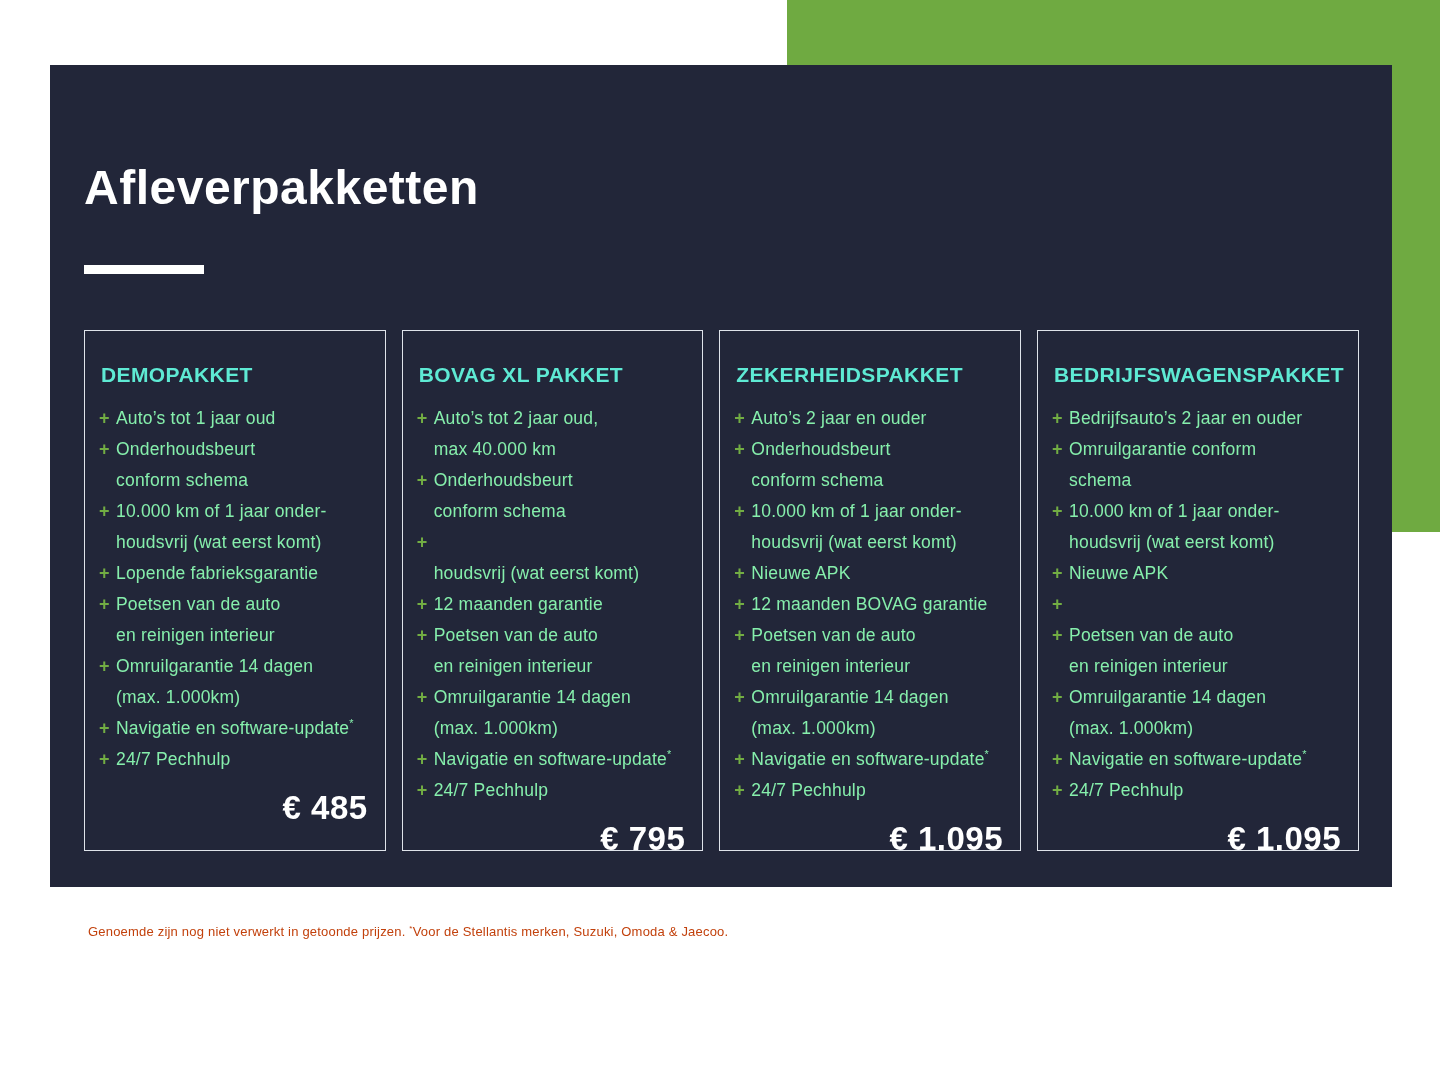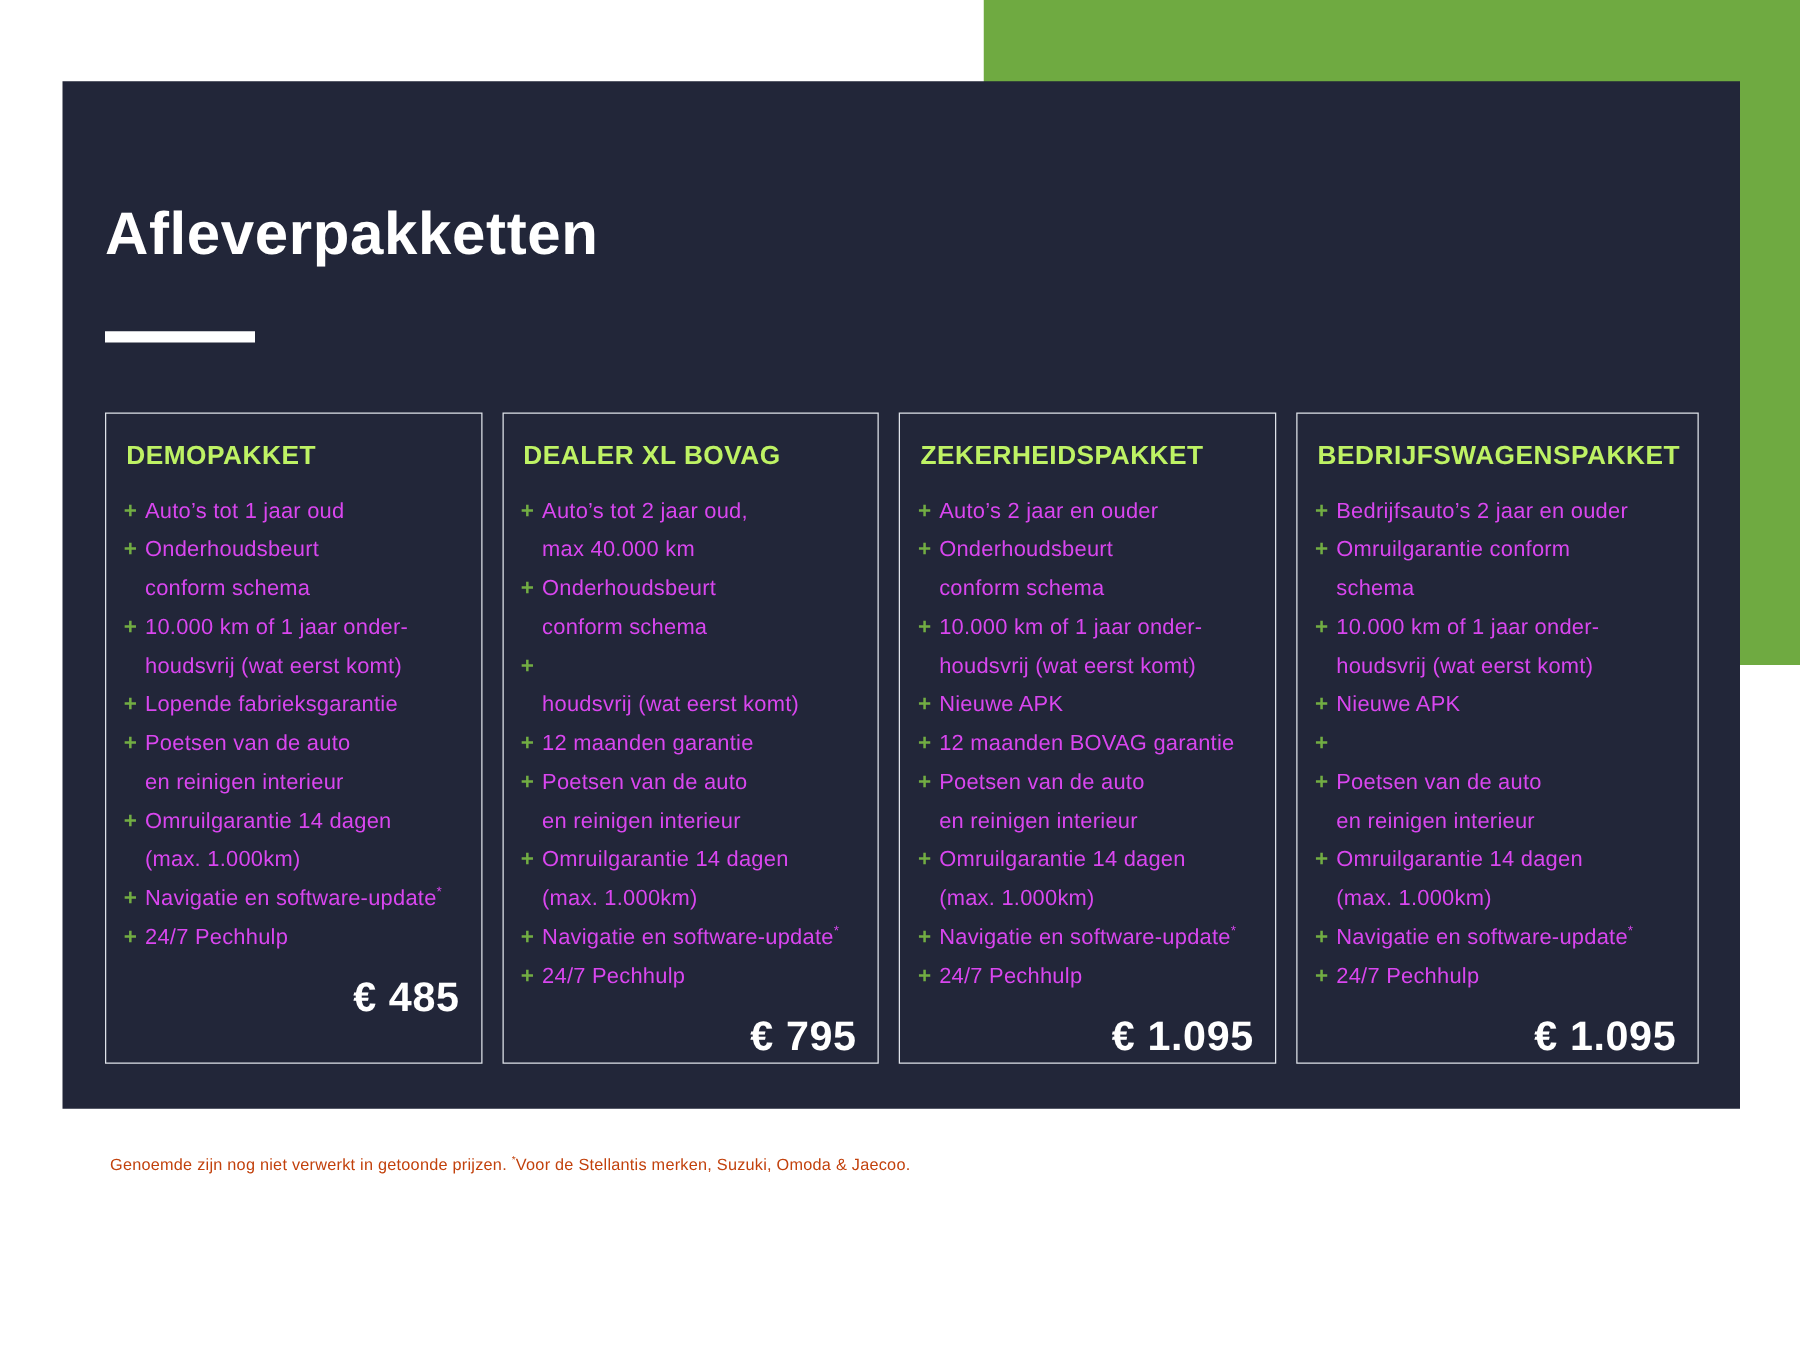--- a/index.html
+++ b/index.html
@@ -46,45 +46,45 @@
   .card {
     flex: 1 1 0;
     height: 521px;
     border: 1px solid #dfe3ea;
     padding: 12px 14px;
     position: relative;
     display: flex;
     flex-direction: column;
   }
   .card-title {
-    color: #bef264;
+    color: #5eead4;
     font-size: 21px;
     font-weight: 700;
     letter-spacing: 0.4px;
     line-height: 24px;
-    margin: 10px 0 16px 2px;
+    margin: 20px 0 16px 2px;
     white-space: nowrap;
   }
   .card-list { }
   .row {
     display: flex;
     align-items: baseline;
     line-height: 31px;
     height: 31px;
     white-space: nowrap;
   }
   .plus {
     width: 17px;
     flex: 0 0 17px;
     color: #72ad43;
     font-weight: 700;
     font-size: 18px;
   }
   .line-text {
-    color: #d946ef;
+    color: #86efac;
     font-size: 17.5px;
     letter-spacing: 0.2px;
   }
   .line-text sup, .footnote sup {
     font-size: 62%;
     vertical-align: super;
     line-height: 0;
   }
   .card-price {
     text-align: right;
@@ -160,21 +160,21 @@
             <span class="line-text">Navigatie en software-update<sup>*</sup></span>
           </div>
           <div class="row">
             <span class="plus">+</span>
             <span class="line-text">24/7 Pechhulp</span>
           </div>
         </div>
         <div class="card-price">€ 485</div>
       </div>
       <div class="card">
-        <div class="card-title">DEALER XL BOVAG</div>
+        <div class="card-title">BOVAG XL PAKKET</div>
         <div class="card-list">
           <div class="row">
             <span class="plus">+</span>
             <span class="line-text">Auto’s tot 2 jaar oud,</span>
           </div>
           <div class="row">
             <span class="plus"></span>
             <span class="line-text">max 40.000 km</span>
           </div>
           <div class="row">

